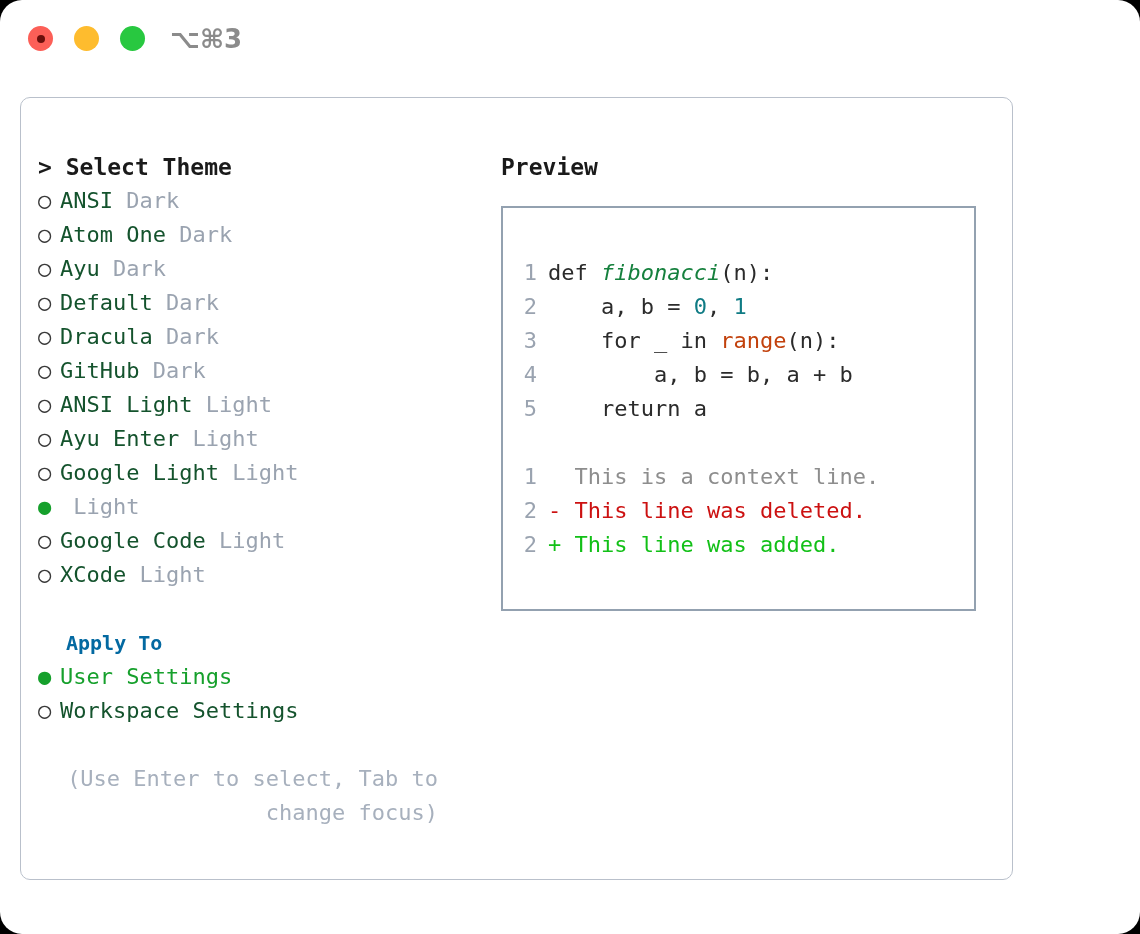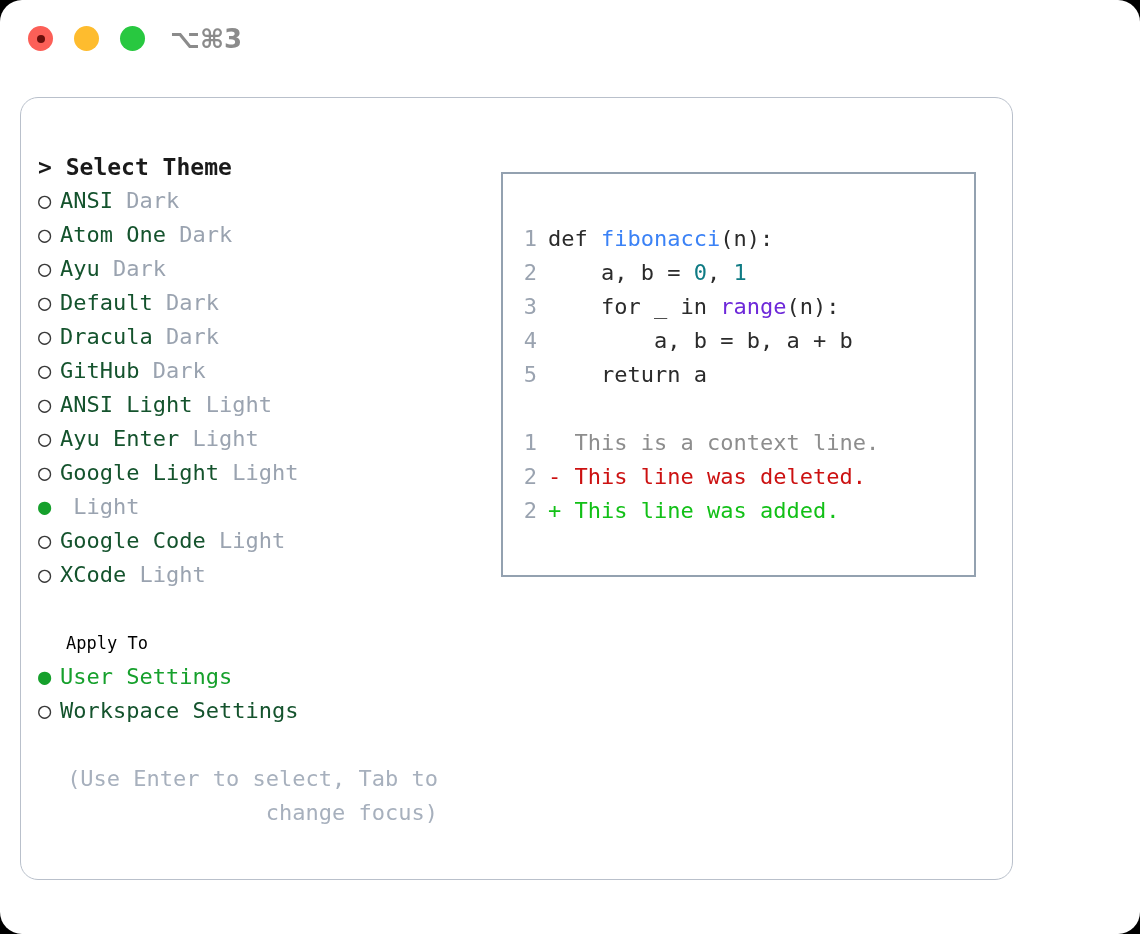--- a/index.html
+++ b/index.html
@@ -71,21 +71,21 @@
   }
 
   
   .panel {
     position: absolute;
     left: 20px;
     top: 97px;
     width: 993px;
     height: 783px;
     border: 1.5px solid #b9c0cb;
-    border-radius: 18px;
+    border-radius: 10px;
     box-sizing: border-box;
     background: #fff;
   }
 
   .columns {
     position: absolute;
     left: 0; top: 0;
     width: 100%; height: 100%;
   }
 
@@ -119,26 +119,27 @@
     font-size: 22px;
     color: #3a3a3a;
     line-height: 34px;
   }
   .bullet.sel { color: #16a02c; }
   .opt-label { color: #14532d; }
   .opt-row.selected .opt-label { color: #16a02c; }
   .opt-variant { color: #9aa3b0; }
 
   .applyto-head {
-    font-size: 17px;
-    color: #000000;
+    font-size: 20px;
+    color: #0369a1;
     line-height: 34px;
     height: 34px;
     padding-left: 28px;
     white-space: pre;
+    font-weight: bold;
   }
   .spacer-row { height: 34px; }
 
   .hint {
     margin-top: 34px;
     font-size: 22px;
     color: #a7b0bd;
     line-height: 34px;
     width: 400px;
     text-align: right;
@@ -176,23 +177,23 @@
   }
   .code-line { height: 34px; white-space: pre; }
   .ln {
     display: inline-block;
     width: 24px;
     text-align: right;
     color: #9aa3b0;
     margin-right: 11px;
   }
   .tok-plain { color: #2b2b2b; }
-  .tok-fn    { color: #3b82f6; }
+  .tok-fn    { color: #15803d; font-style: italic; }
   .tok-num   { color: #0f7b84; }
-  .tok-call  { color: #6d28d9; }
+  .tok-call  { color: #c2410c; }
   .tok-ctx   { color: #8d8d8d; }
   .tok-del   { color: #cc1111; }
   .tok-add   { color: #12c017; }
   .gap-line  { height: 34px; }
 </style>
 </head>
 <body>
 
 <div class="window">
 
@@ -232,20 +233,21 @@
 
         <div id="apply-list">
             <div class="opt-row selected"><span class="bullet sel">●</span><span class="opt-label">User Settings</span></div>
             <div class="opt-row"><span class="bullet">○</span><span class="opt-label">Workspace Settings</span></div>
           </div>
 
         <div class="hint">(Use Enter to select, Tab to change focus)</div>
       </div>
 
       <div class="right-col">
+        <div class="preview-title">Preview</div>
 
         <div class="preview-box">
           <div class="code" id="code-block"><div class="code-line"><span class="ln">1</span><span class="tok-plain">def </span><span class="tok-fn">fibonacci</span><span class="tok-plain">(n):</span></div><div class="code-line"><span class="ln">2</span><span class="tok-plain">    a, b = </span><span class="tok-num">0</span><span class="tok-plain">, </span><span class="tok-num">1</span></div><div class="code-line"><span class="ln">3</span><span class="tok-plain">    for _ in </span><span class="tok-call">range</span><span class="tok-plain">(n):</span></div><div class="code-line"><span class="ln">4</span><span class="tok-plain">        a, b = b, a + b</span></div><div class="code-line"><span class="ln">5</span><span class="tok-plain">    return a</span></div><div class="gap-line"></div><div class="code-line"><span class="ln">1</span><span class="tok-ctx"> </span><span class="tok-ctx"> This is a context line.</span></div><div class="code-line"><span class="ln">2</span><span class="tok-del">-</span><span class="tok-del"> This line was deleted.</span></div><div class="code-line"><span class="ln">2</span><span class="tok-add">+</span><span class="tok-add"> This line was added.</span></div></div>
         </div>
       </div>
 
     </div>
   </div>
 </div>
 

